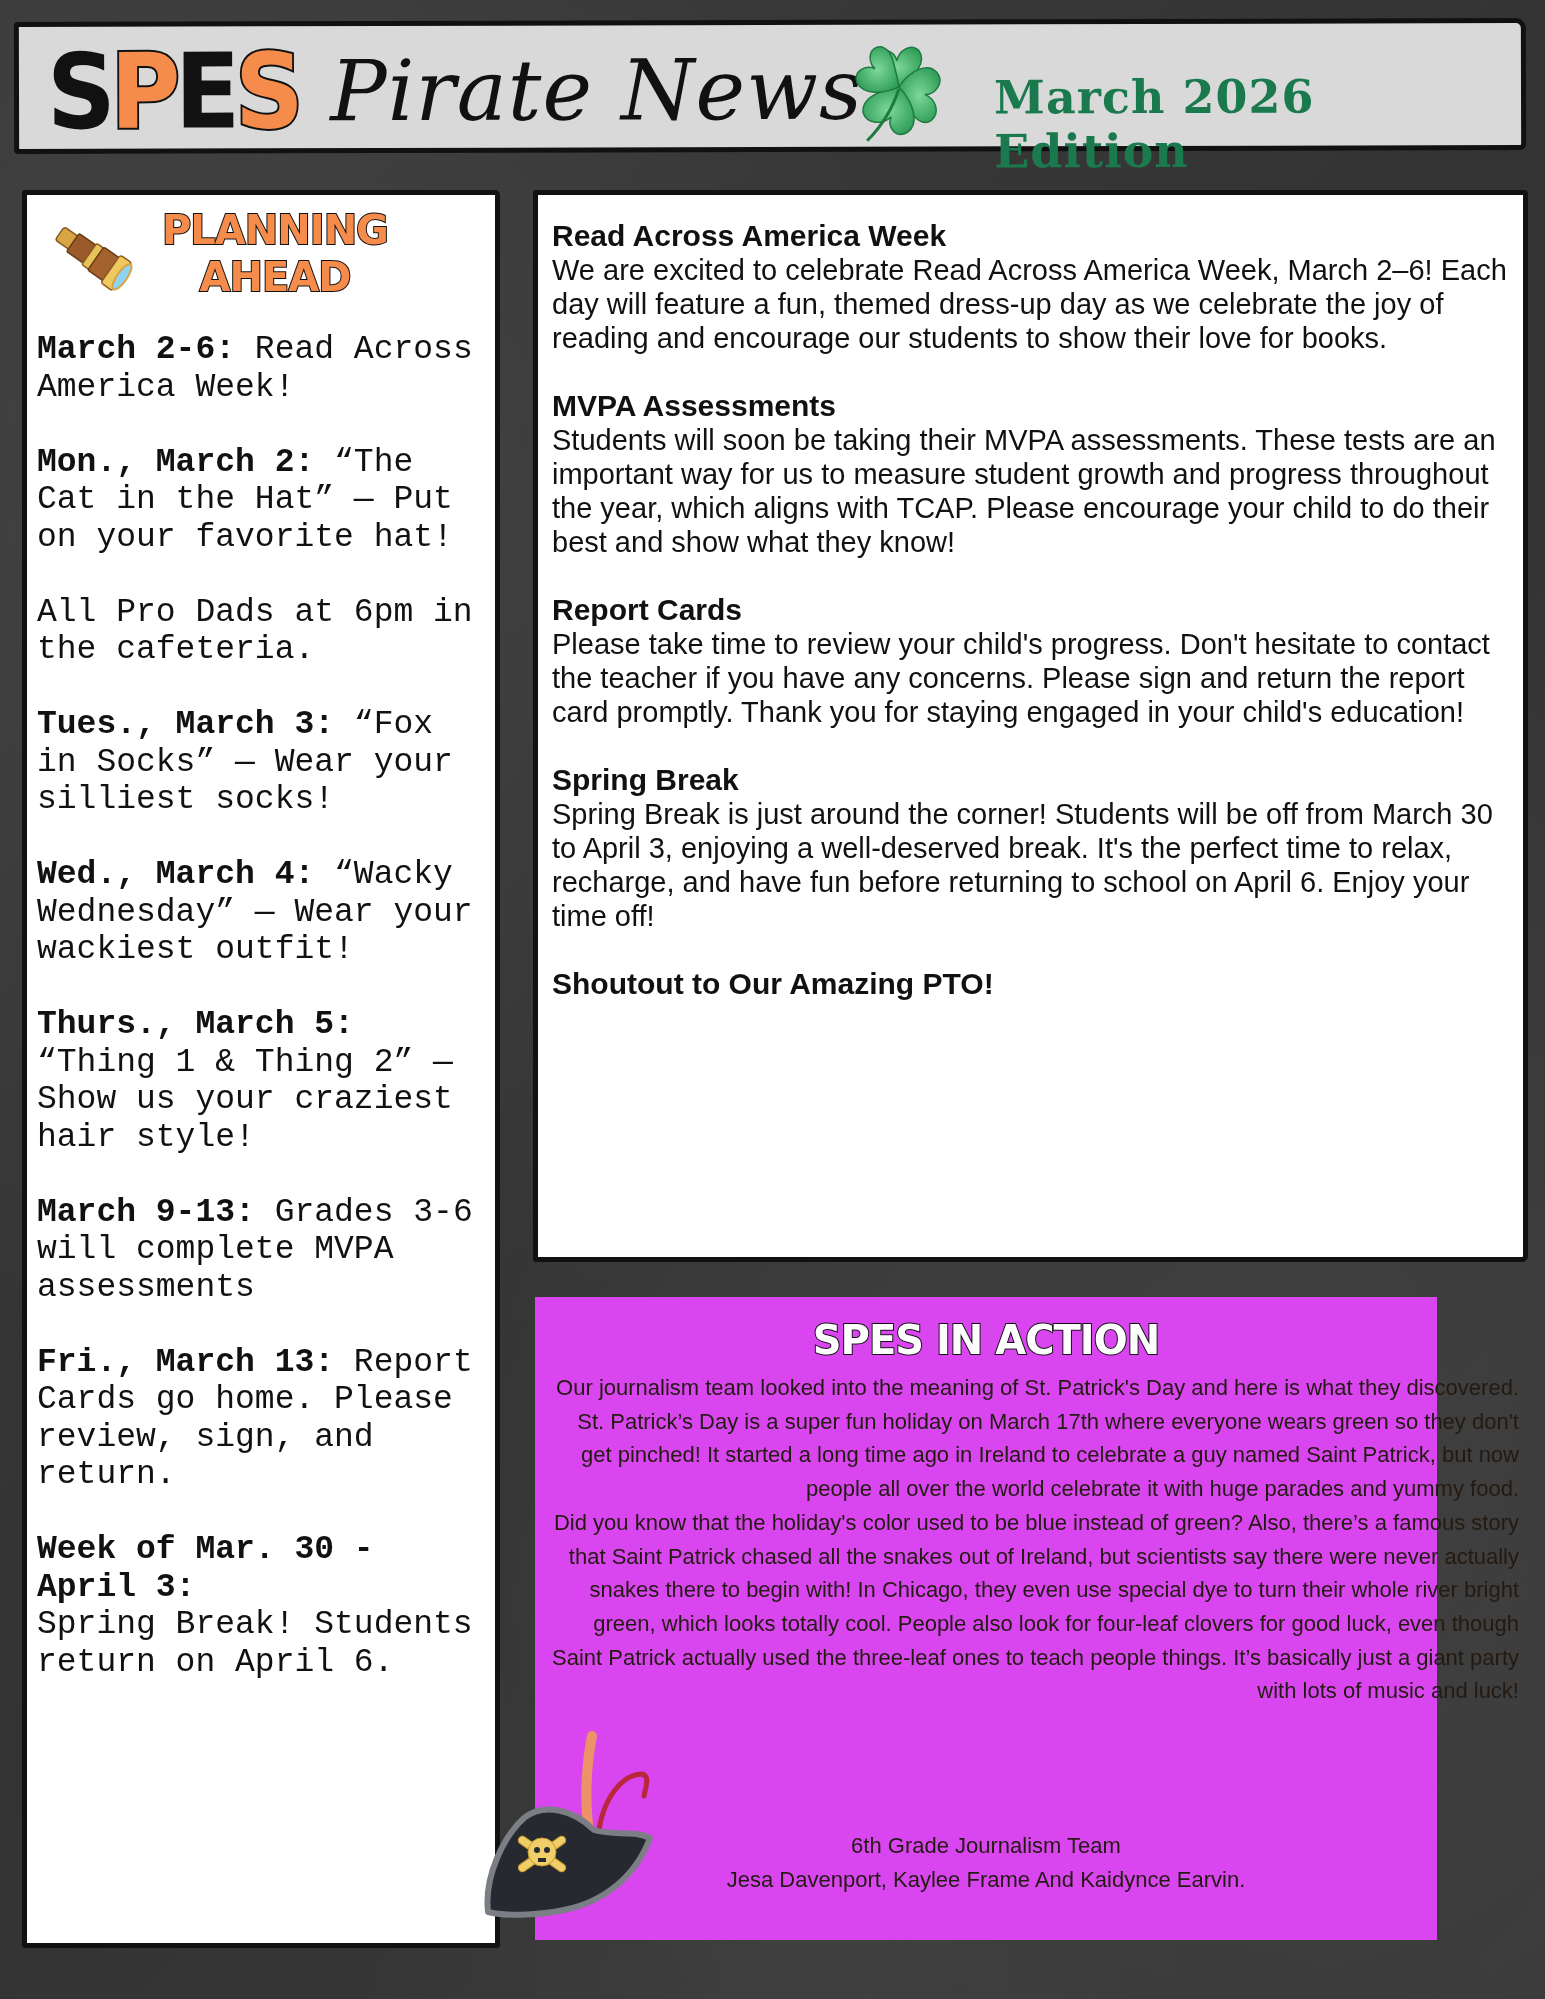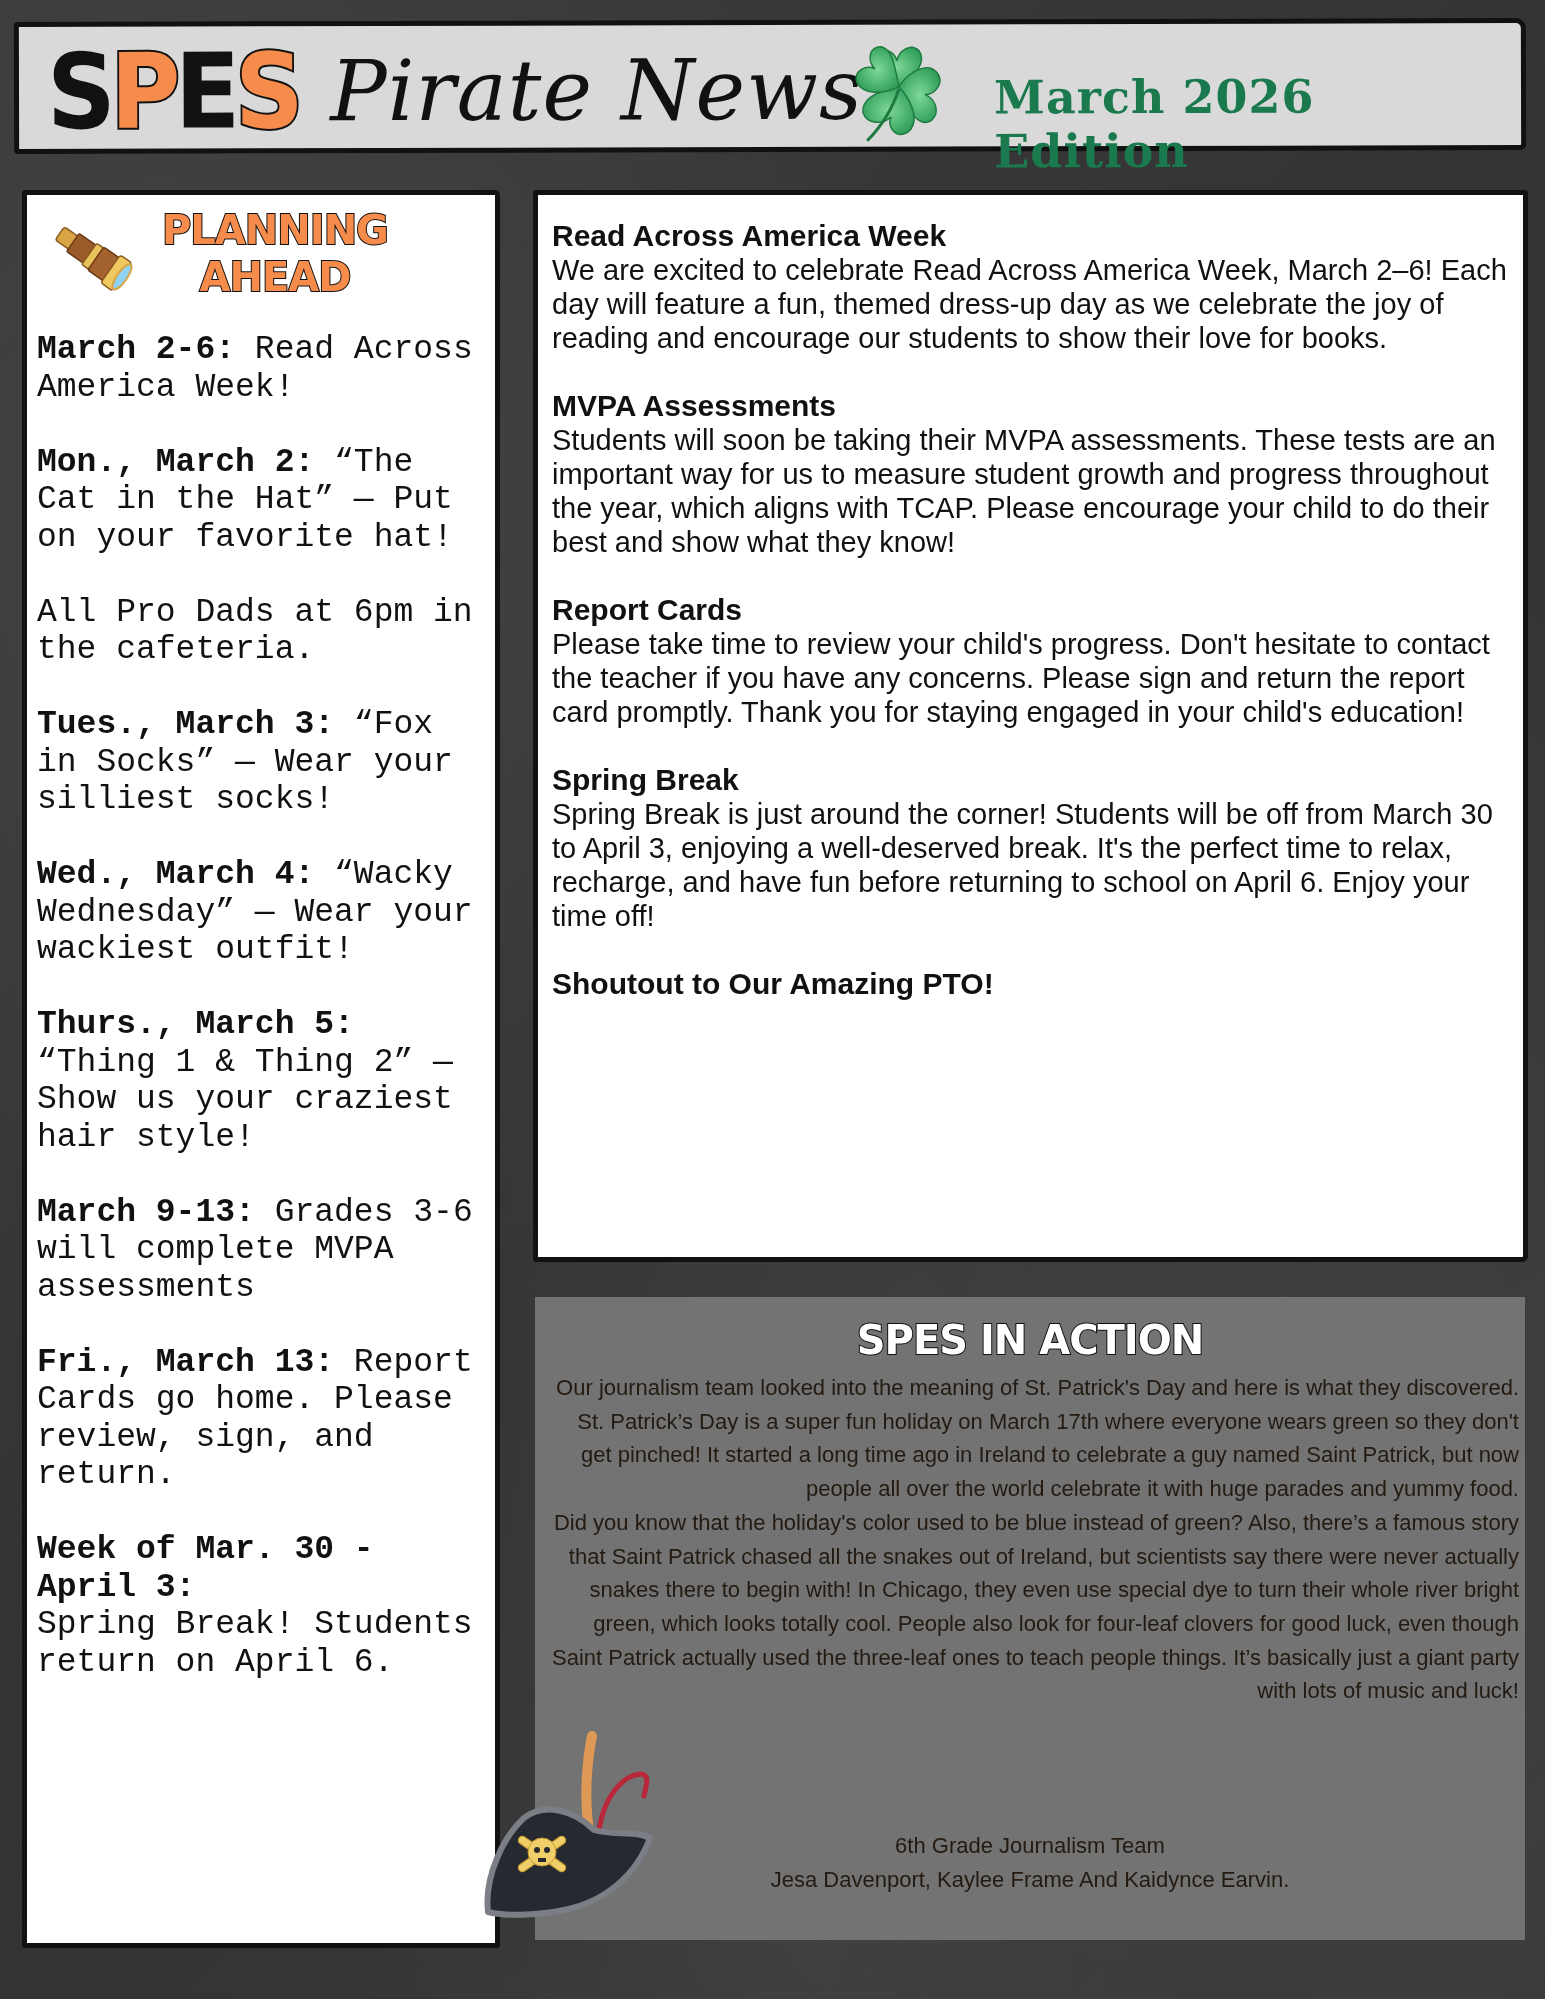--- a/index.html
+++ b/index.html
@@ -93,22 +93,22 @@
     font-family: "Liberation Sans", sans-serif;
     font-size: 29px; line-height: 34px; color: #111;
   }
   .news-section { margin-bottom: 34px; }
   .news-section h2 {
     font-size: 30px; font-weight: 700; line-height: 34px;
   }
 
   
   .action-card {
-    position: absolute; left: 535px; top: 1297px; width: 990px; height: 643px;
-    background: #737373;
+    position: absolute; left: 535px; top: 1297px; width: 902px; height: 643px;
+    background: #d946ef;
   }
   .action-title {
     position: absolute; left: 0; top: 20px; width: 100%; text-align: center;
     font-family: "DejaVu Sans", sans-serif; font-weight: 900;
     font-size: 40px; color: #fff; letter-spacing: -1px;
     -webkit-text-stroke: 2px #111; paint-order: stroke fill;
   }
   .action-body {
     position: absolute; left: 8px; top: 74px; width: 976px;
     text-align: right;

